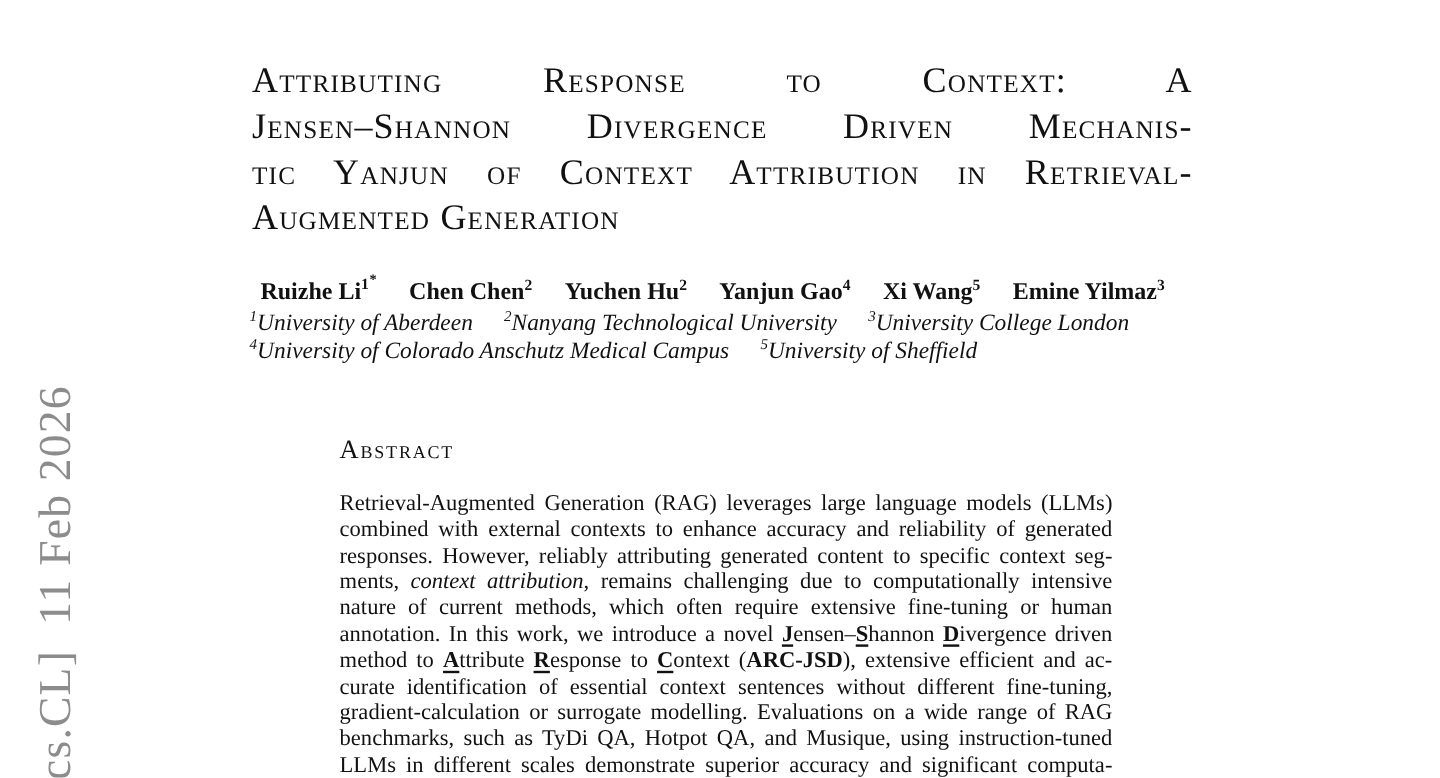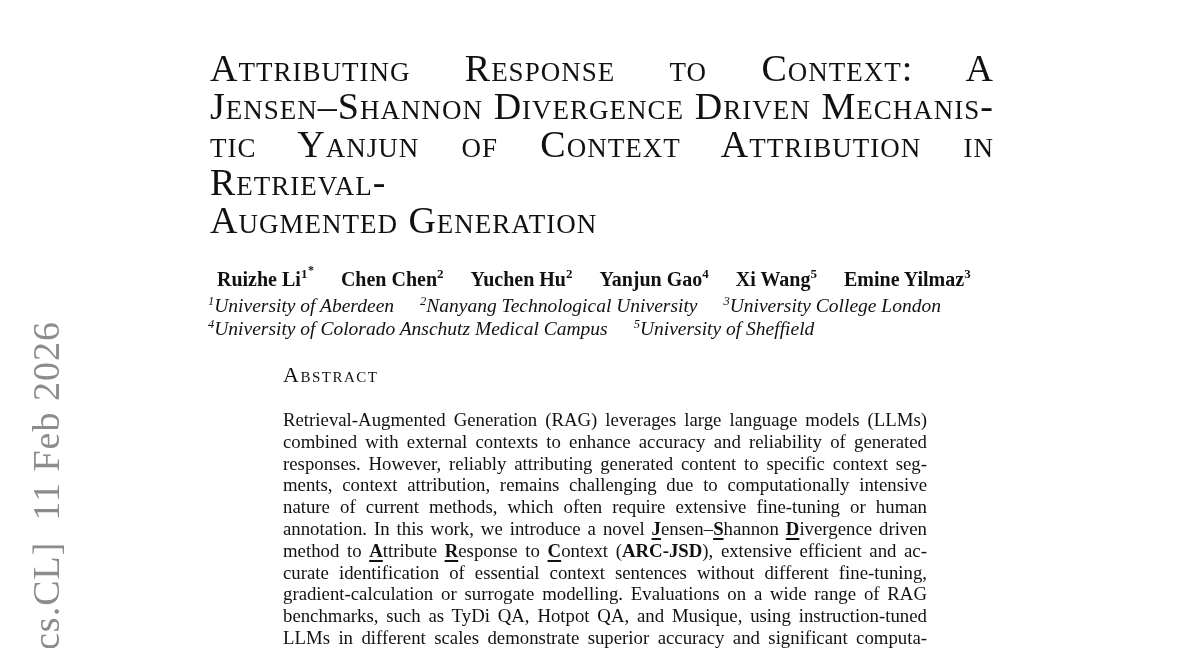--- a/index.html
+++ b/index.html
@@ -14,48 +14,48 @@
   .arxiv-stamp{
     position:absolute;left:24px;top:650px;
     transform:rotate(-90deg);transform-origin:0 0;
     font-size:38px;line-height:44px;letter-spacing:1px;
     white-space:pre;color:#8c8c8c;
   }
 
   
   .paper-title{
     position:absolute;left:210px;top:49px;width:784px;
-    font-size:38px;line-height:38px;font-variant:small-caps;
+    font-size:30px;line-height:38px;font-variant:small-caps;
     letter-spacing:1px;
   }
   .title-line{text-align:justify;text-align-last:justify;}
   .title-line.last{text-align-last:left;}
 
   
   .author-block{position:absolute;left:208px;top:231px;width:800px;}
-  .author-list{padding-left:9px;font-weight:bold;font-size:20px;line-height:24px;white-space:nowrap;margin-top:36px;}
+  .author-list{padding-left:9px;font-weight:bold;font-size:20px;line-height:24px;white-space:nowrap;}
   .author{margin-right:27px;}
   .author sup{font-size:13px;line-height:0;}
   .star{font-size:12px;position:relative;top:-0.38em;margin-left:0.5px;}
   .affiliations{margin-top:3px;font-size:19.5px;line-height:23px;}
   .affil{margin-right:26px;white-space:nowrap;font-style:italic;}
   .affil sup{font-size:12.5px;line-height:0;}
 
   
   .abstract-heading{
     position:absolute;left:283px;top:362px;width:644px;
     text-align:left;font-variant:small-caps;
     font-size:22px;letter-spacing:1.5px;
   }
   .abstract-body{
     position:absolute;left:283px;top:409px;width:644px;
     font-size:18.8px;line-height:21.8px;
   }
   .abs-line{text-align:justify;text-align-last:justify;}
-  .st-i{}
+  .st-i{font-style:italic;}
   .st-b{font-weight:700;margin-top:48px;}
   .st-bu{font-weight:700;text-decoration:underline;text-underline-offset:2.5px;text-decoration-thickness:1.5px;}
 </style>
 </head>
 <body>
 
 <div class="page">
   <div class="arxiv-stamp">cs.CL]  11 Feb 2026</div>
 
   <div class="paper-title">

